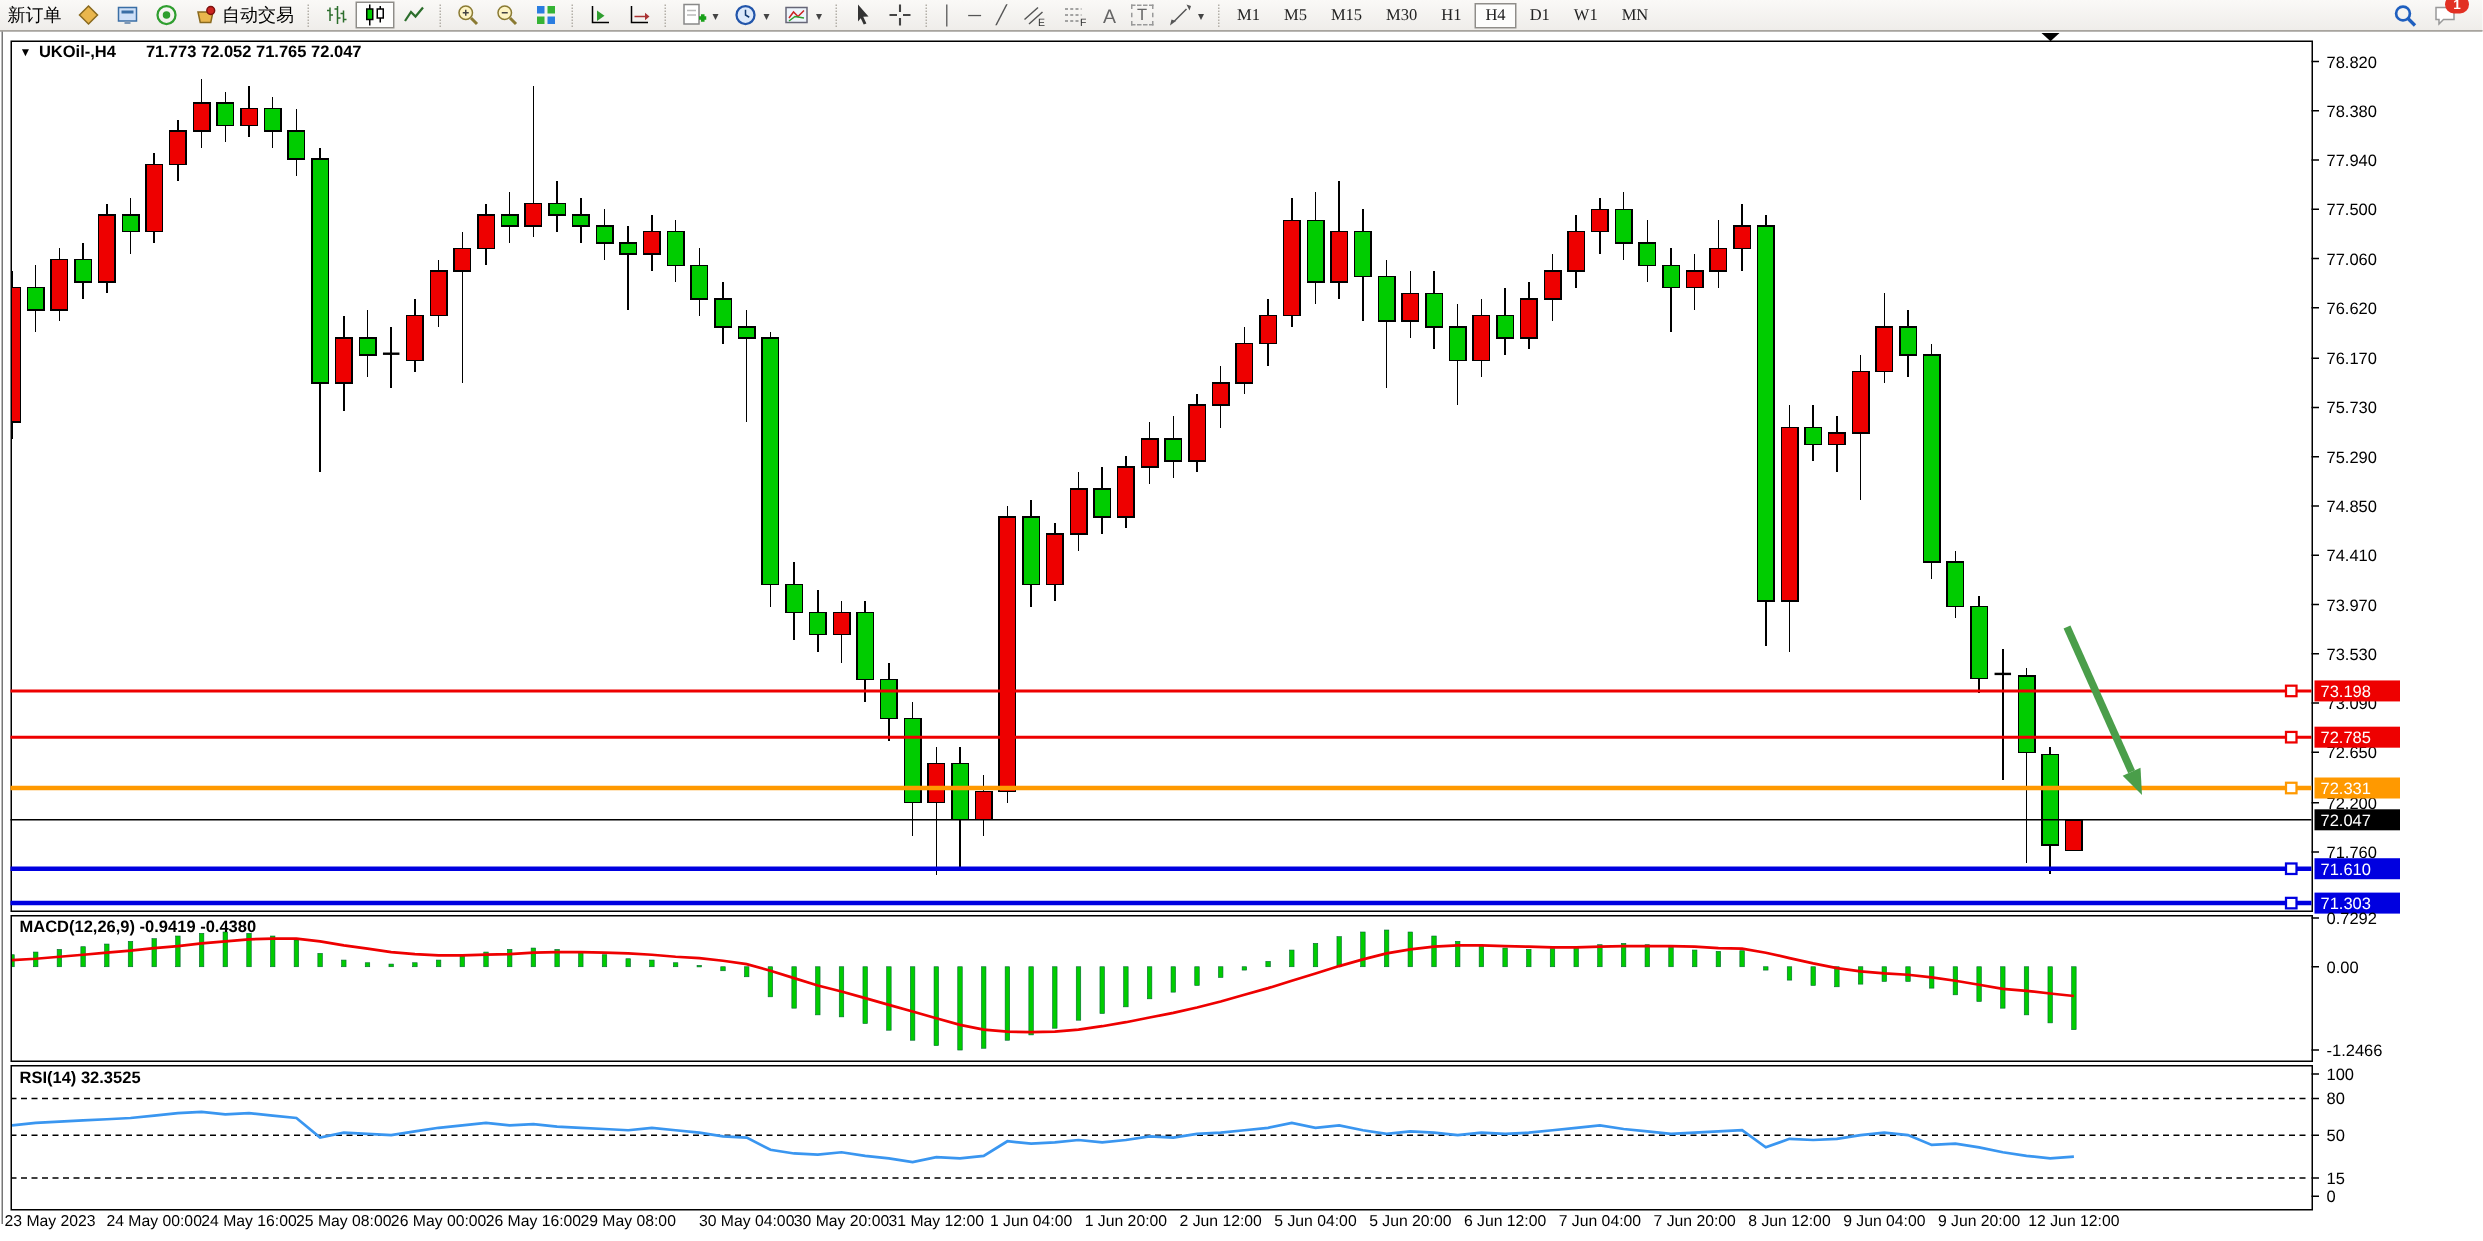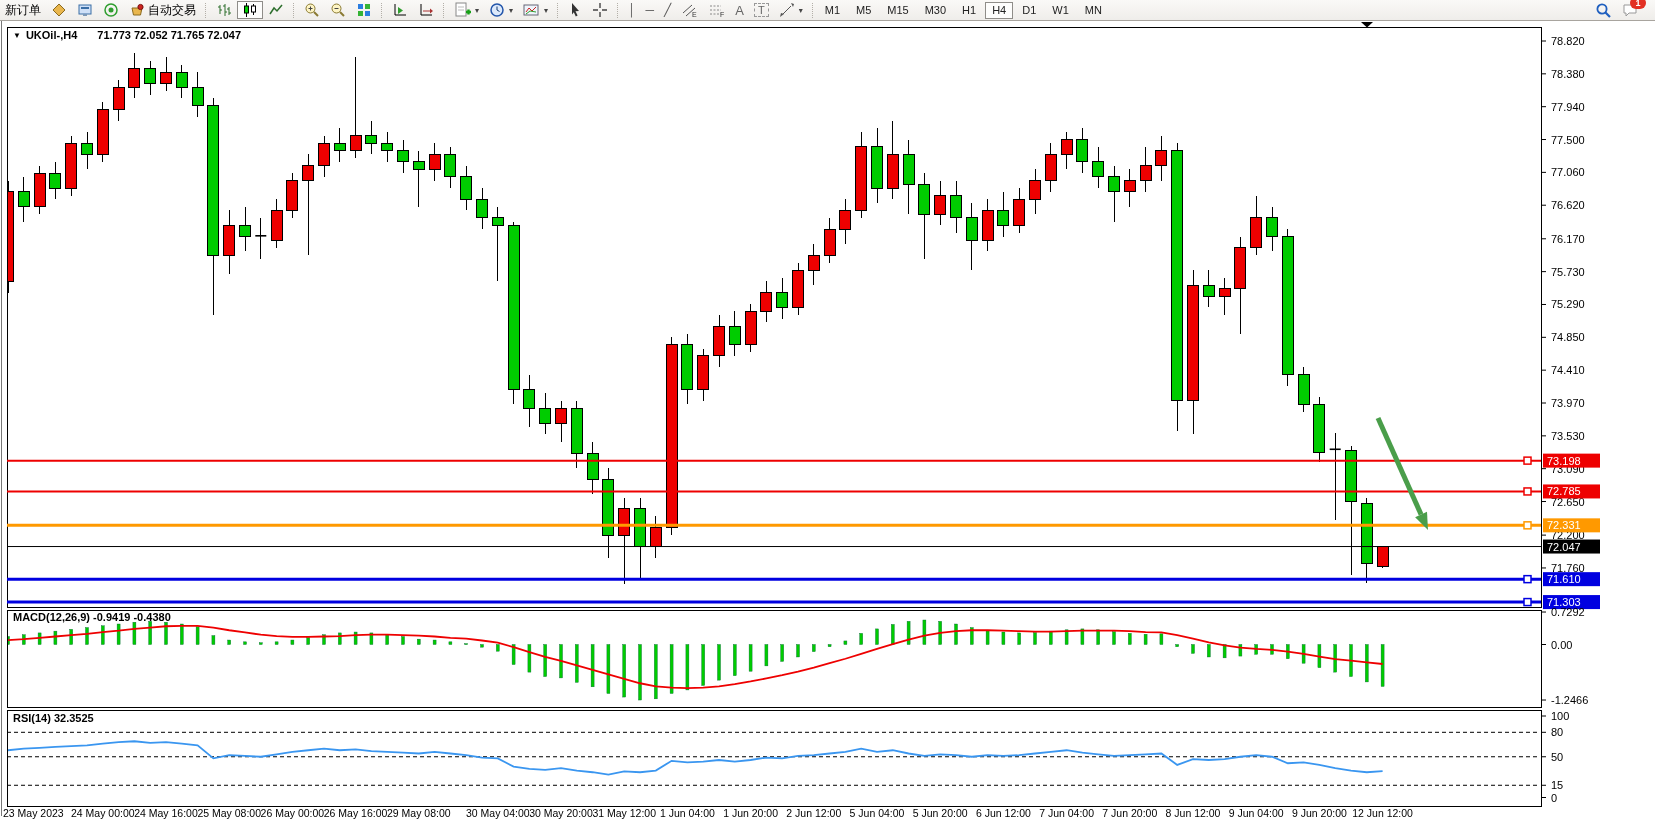--- a/index.html
+++ b/index.html
@@ -3,21 +3,21 @@
 <meta charset="utf-8">
 <style>
   html,body{margin:0;padding:0;width:1655px;height:827px;overflow:hidden;background:#fff;
     font-family:"Liberation Sans",sans-serif;-webkit-font-smoothing:antialiased;}
   .toolbar{position:absolute;left:0;top:0;width:1655px;height:20px;display:flex;align-items:center;
     background:linear-gradient(#faf9f7,#efedea);border-bottom:1px solid #a8a49e;z-index:5;font-size:12px;color:#000;}
   .tb-btn{display:flex;align-items:center;gap:3px;height:18px;padding:0 4px;border:1px solid transparent;
     background:transparent;font-size:12px;color:#000;cursor:default;white-space:nowrap;font-family:inherit;}
   .tb-btn svg{display:block}
   .tb-sep{width:1px;height:15px;border-left:1px dotted #b3afa8;margin:0 4px;}
-  .tf-btn{height:17px;padding:0 6px;border:1px solid transparent;background:transparent;font-size:11px;color:#222;font-family:Liberation Sans, sans-serif;}
+  .tf-btn{height:17px;padding:0 6px;border:1px solid transparent;background:transparent;font-size:11px;color:#222;font-family:Liberation Serif, serif;}
   .tf-btn.active{background:#fdfdfc;border:1px solid #8f8d89;}
   .caret{font-size:8px;color:#444;margin-left:1px;}
   .spacer{flex:1}
   .badge{position:absolute;margin-left:8px;margin-top:-14px;background:#e23023;color:#fff;border-radius:7px;
     min-width:12px;height:12px;font-size:9px;font-weight:bold;display:inline-flex;align-items:center;justify-content:center;padding:0 2px;}
   .chart-title{position:absolute;left:13px;top:29px;font-size:11px;font-weight:bold;color:#000;z-index:3;}
   .chart-title .tri{font-size:8px;vertical-align:1px;margin-right:5px;}
   .chart-title .ohlc{margin-left:20px;font-weight:bold;}
   #chart-svg{position:absolute;left:0;top:0;z-index:1;}
 </style>

